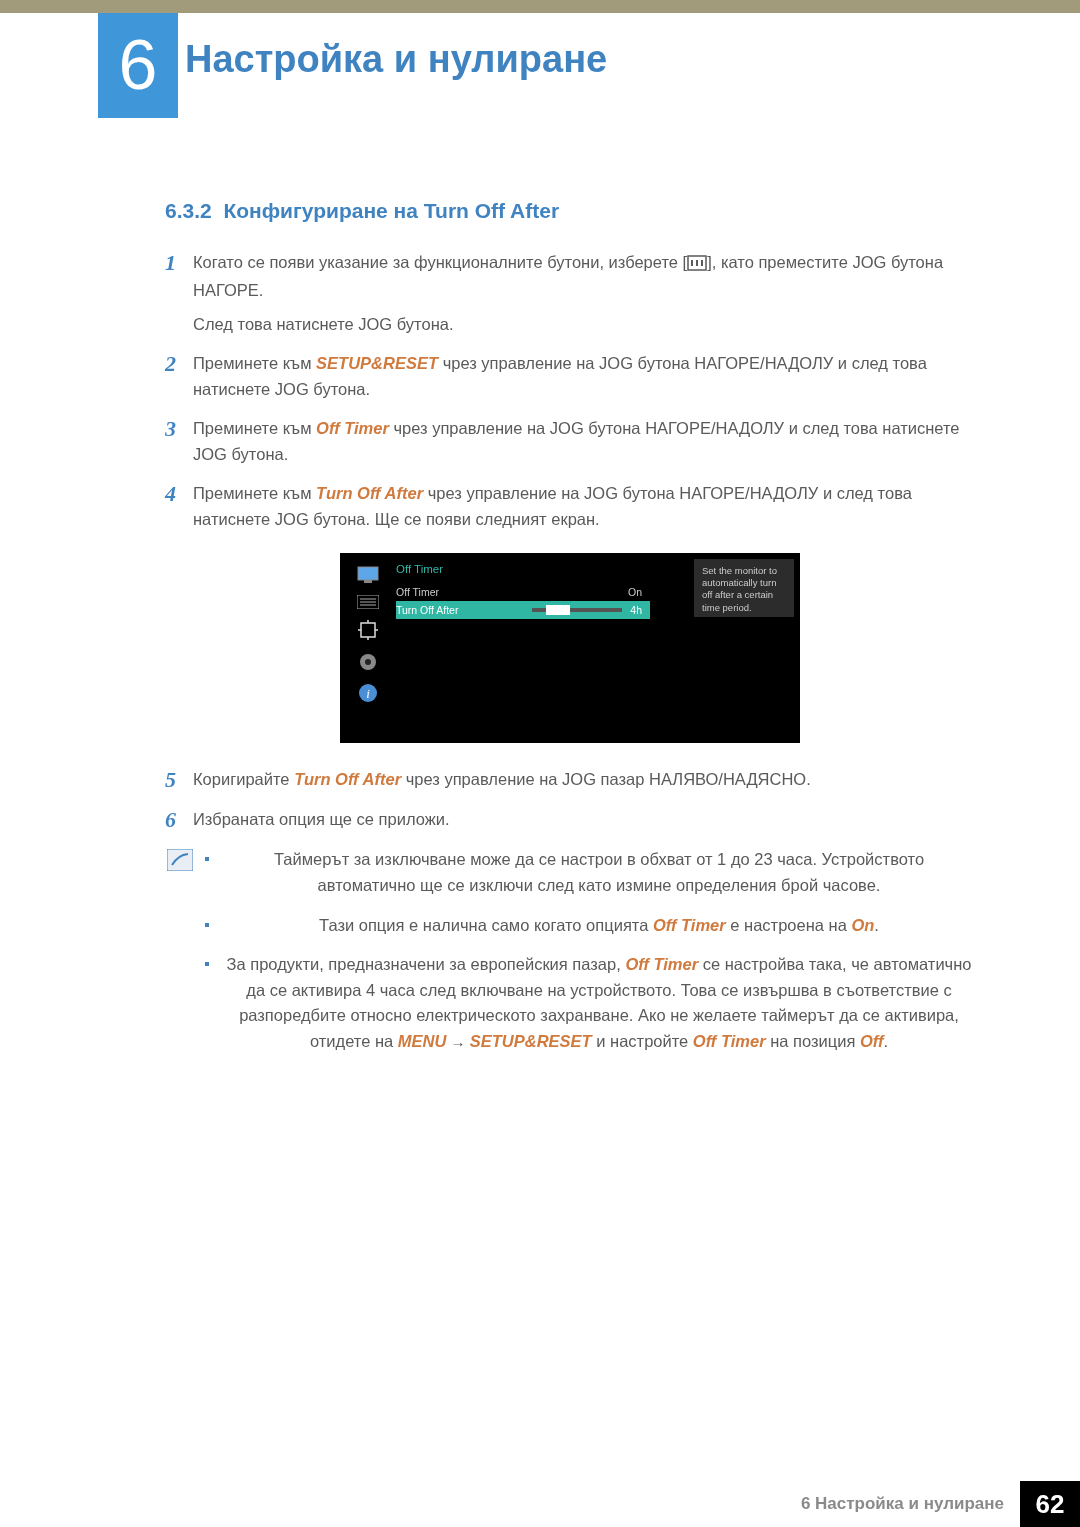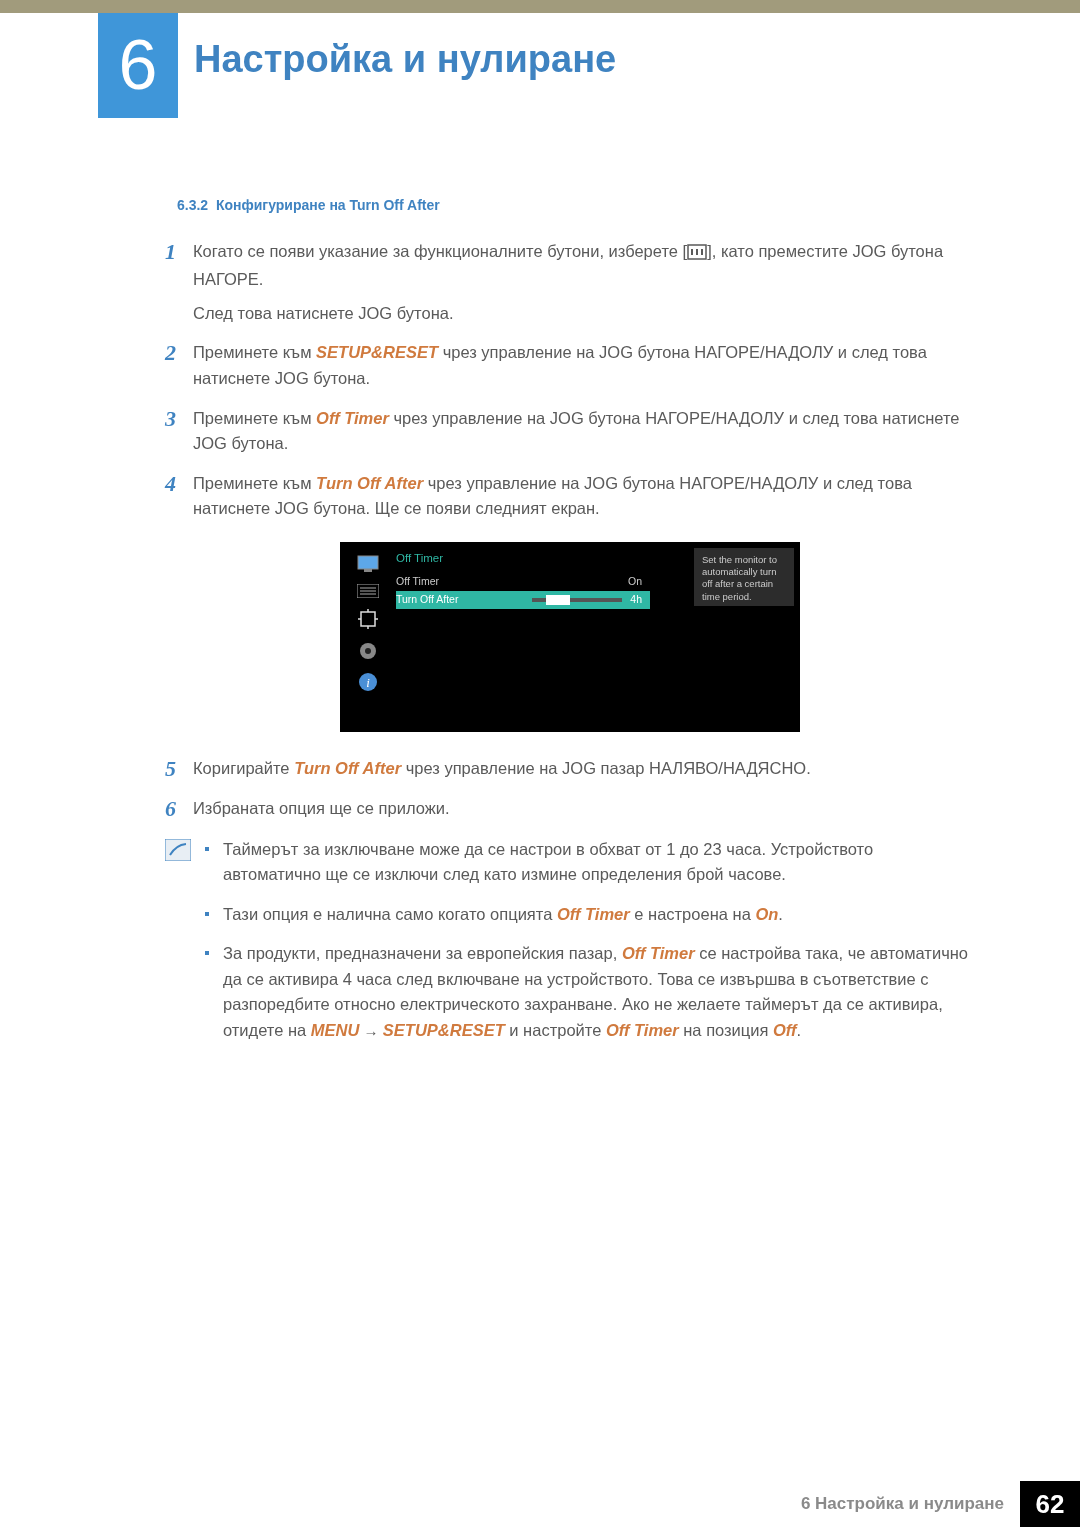--- a/index.html
+++ b/index.html
@@ -29,38 +29,37 @@
     background: #3f96d9;
     color: #fff;
     display: flex;
     align-items: center;
     justify-content: center;
     font-size: 70px;
     font-weight: normal;
   }
   .chapter-title {
     position: absolute;
-    left: 194px;
+    left: 185px;
     top: 30px;
     font-size: 38px;
     color: #3f83c1;
     font-weight: bold;
   }
   .content {
     position: absolute;
     left: 165px;
     top: 195px;
     width: 810px;
   }
   .sec-head {
     color: #3f83c1;
-    font-size: 14px;
+    font-size: 21px;
     font-weight: bold;
     margin-bottom: 22px;
-    margin-left: 12px;
   }
   .step {
     display: flex;
     margin-bottom: 14px;
   }
   .step-num {
     width: 28px;
     flex-shrink: 0;
     color: #3f83c1;
     font-style: italic;
@@ -138,20 +137,21 @@
     padding: 6px 8px;
     font-size: 9.5px;
     color: #ccc;
     line-height: 1.3;
     height: 58px;
     margin-left: 36px;
   }
   .note-block {
     display: flex;
     margin-top: 8px;
+    text-align: center;
   }
   .note-icon {
     width: 30px;
     flex-shrink: 0;
     padding-top: 2px;
   }
   .note-list {
     flex: 1;
     list-style: none;
     padding-left: 10px;

